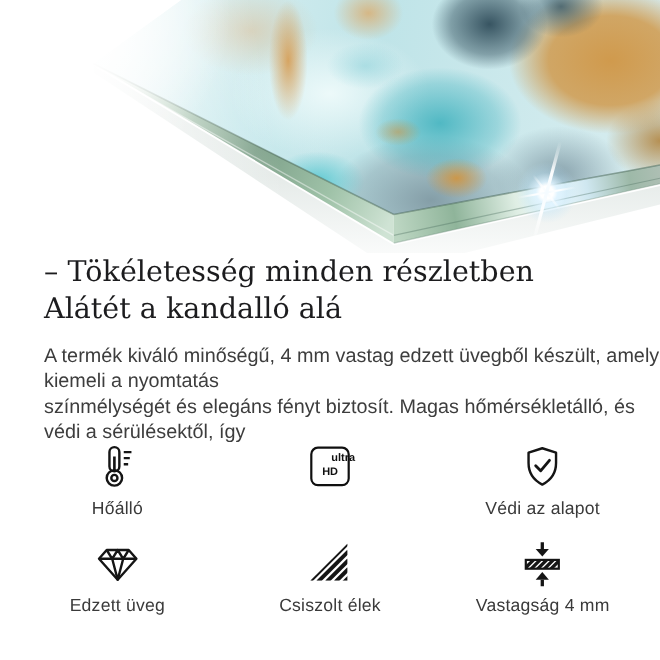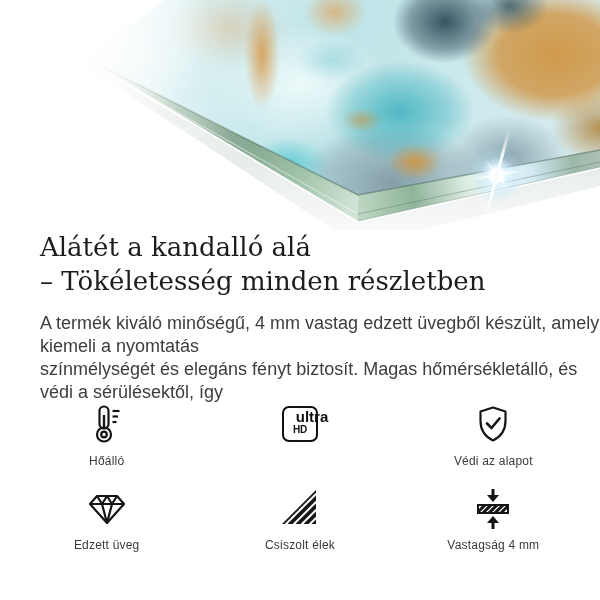--- a/index.html
+++ b/index.html
@@ -48,25 +48,25 @@
     font-family:"DejaVu Serif","Liberation Serif",serif;font-weight:400;
     font-size:26px;line-height:34px;color:#1c1c1e;}
   .desc{position:absolute;top:312px;left:40px;z-index:6;
     font-size:18px;line-height:23px;color:#3d3d3d;}
 
   
   .features{position:absolute;top:401px;left:10px;width:580px;z-index:6;
     display:grid;grid-template-columns:repeat(3,1fr);row-gap:17px;}
   .feature{display:flex;flex-direction:column;align-items:center;}
   .icon-wrap{height:46px;display:flex;align-items:center;justify-content:center;}
-  .feature-label{margin-top:7px;font-size:12px;color:#3a3a3a;letter-spacing:.2px;text-align:center;}
+  .feature-label{margin-top:7px;font-size:16px;color:#3a3a3a;letter-spacing:.2px;text-align:center;}
   .icon-svg{stroke:#151515;fill:none;stroke-width:2.2;}
   .uhd-box{width:36px;height:36px;border:2.5px solid #101010;border-radius:7px;box-sizing:border-box;
     display:flex;flex-direction:column;align-items:center;justify-content:center;color:#101010;}
-  .uhd-top{font-size:15px;font-weight:700;line-height:10px;margin-left:24px;}
+  .uhd-top{font-size:10px;font-weight:700;line-height:10px;margin-left:24px;}
   .uhd-bottom{font-size:10px;font-weight:800;line-height:15px;letter-spacing:-.3px;}
 </style>
 </head>
 <body>
 
 <div class="page">
 
   <div class="hero">
     <div class="glass-face"></div>
 
@@ -104,22 +104,22 @@
 
     <div class="hero-fade"></div>
     <div class="sparkle">
       <div class="ray ray-a"></div>
         <div class="ray ray-b"></div>
         <div class="ray ray-c"></div>
     </div>
   </div>
 
   <h1 class="heading" style="margin:0;">
+    <div>– Tökéletesség minden részletben</div>
     <div>Alátét a kandalló alá</div>
-    <div>– Tökéletesség minden részletben</div>
   </h1>
 
   <div class="desc">
     <div>A termék kiváló minőségű, 4 mm vastag edzett üvegből készült, amely kiemeli a nyomtatás</div>
     <div>színmélységét és elegáns fényt biztosít. Magas hőmérsékletálló, és védi a sérülésektől, így</div>
   </div>
 
   <div class="features">
 
     <div class="feature">

